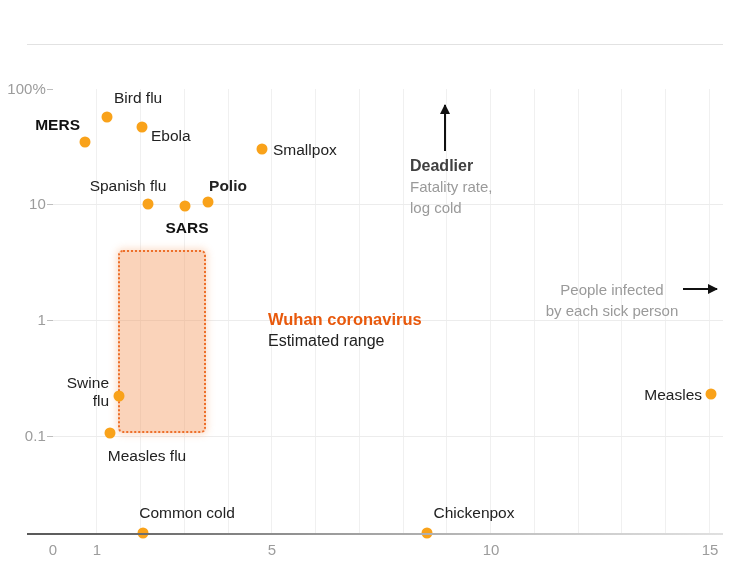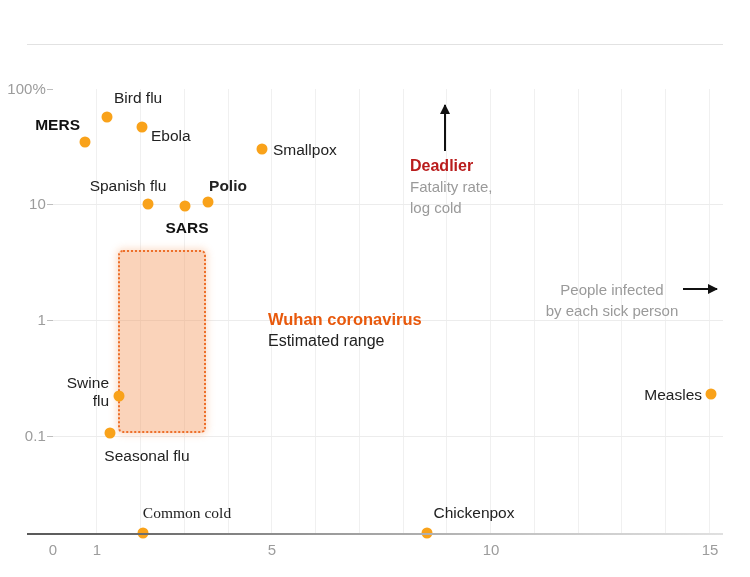--- a/index.html
+++ b/index.html
@@ -138,21 +138,21 @@
     font-size: 16px;
     color: #222222;
   }
   .axis-note {
     position: absolute;
     line-height: 21px;
   }
   .axis-note .head {
     font-size: 16px;
     font-weight: bold;
-    color: #b91c1c;
+    color: #404040;
     white-space: nowrap;
   }
   .axis-note .body {
     font-size: 15px;
     color: #9a9a9a;
     white-space: nowrap;
   }
   .arrow-up {
     position: absolute;
     left: 444px;
@@ -264,25 +264,25 @@
 
     <div class="point-label center" style="left:128px; top:176px;">Spanish flu</div>
 
     <div class="point-label bold center" style="left:187px; top:218px;">SARS</div>
 
     <div class="point-label center" style="left:228px; top:176px;font-weight:bold;">Polio</div>
 
     <div class="point-label right" style="left:109px; top:373px;">Swine</div>
     <div class="point-label right" style="left:109px; top:391px;">flu</div>
 
-    <div class="point-label center" style="left:147px; top:446px;">Seasonal flu</div>
+    <div class="point-label center" style="left:147px; top:446px;">Measles flu</div>
 
     <div class="point-label right" style="left:702px; top:385px;">Measles</div>
 
-    <div class="point-label center" style="left:187px; top:503px;font-family:Liberation Serif, serif;">Common cold</div>
+    <div class="point-label center" style="left:187px; top:503px;">Common cold</div>
 
     <div class="point-label center" style="left:426px; top:503px;margin-left:48px;">Chickenpox</div>
 
     <div class="callout" style="left:228px; top:308px;padding-left:40px;">
       <div class="title">Wuhan coronavirus</div>
       <div class="sub">Estimated range</div>
     </div>
 
     <div class="arrow-up"></div>
     <div class="axis-note" style="left:410px; top:155px;">

